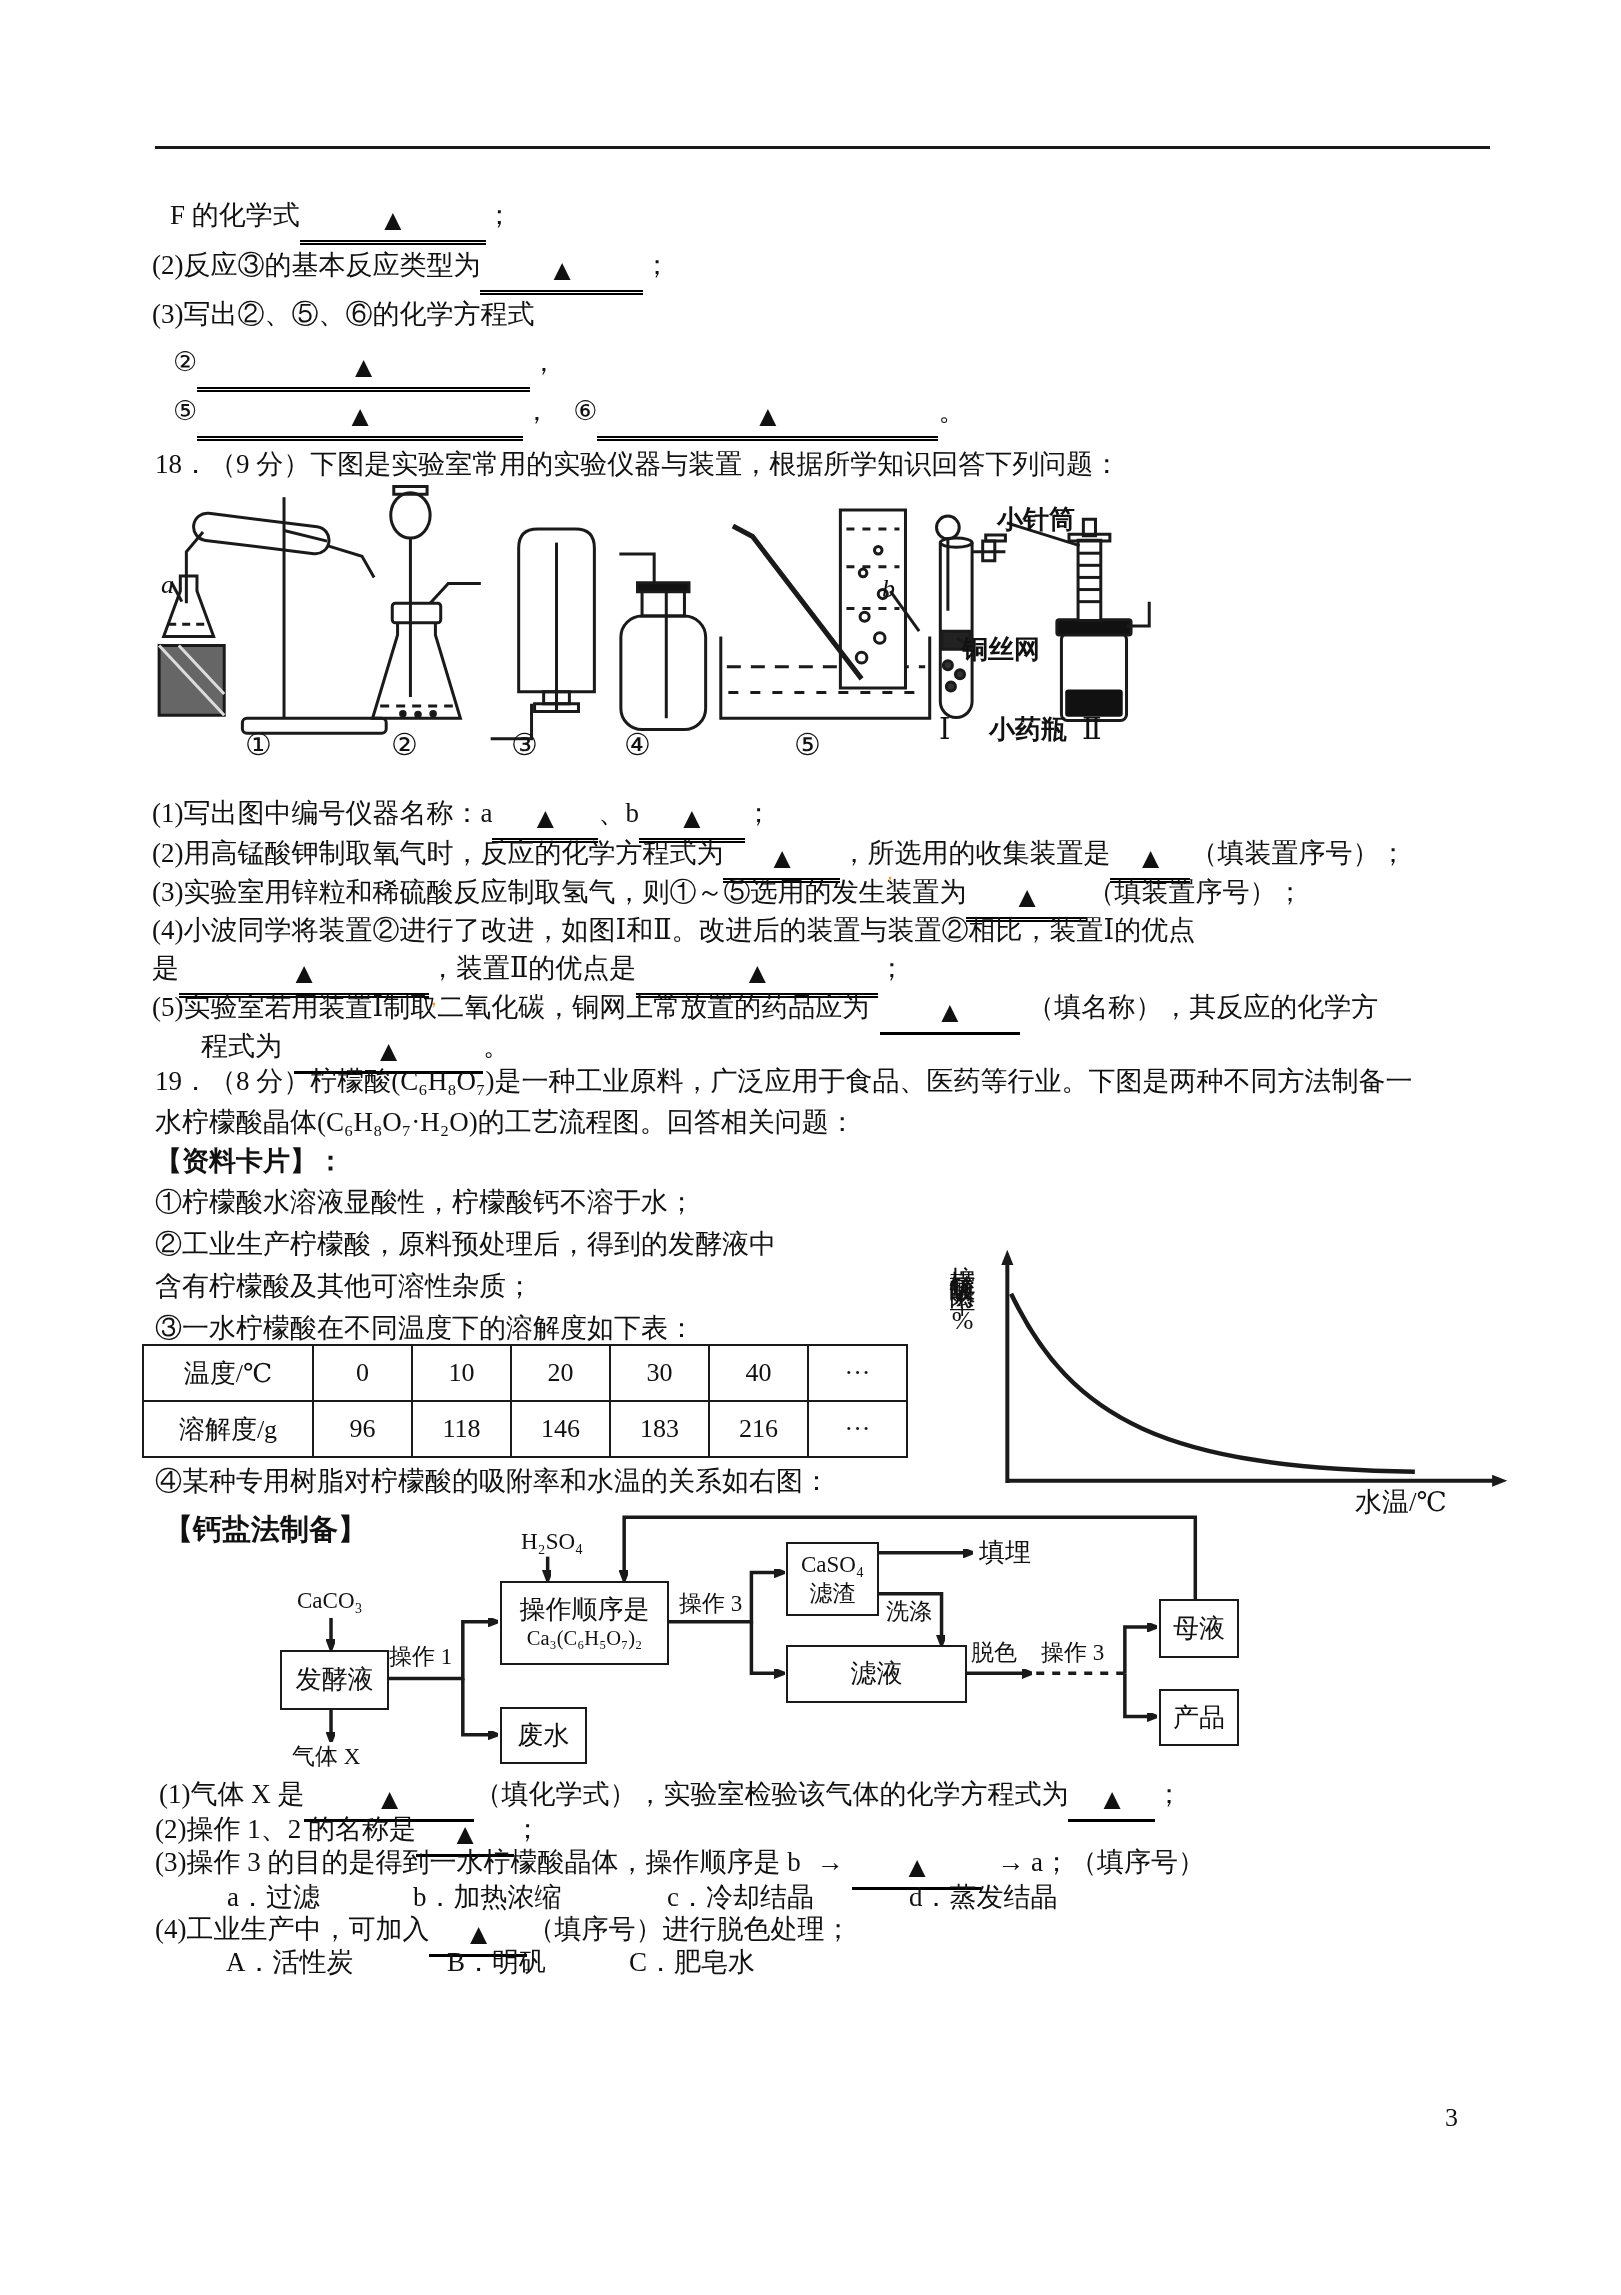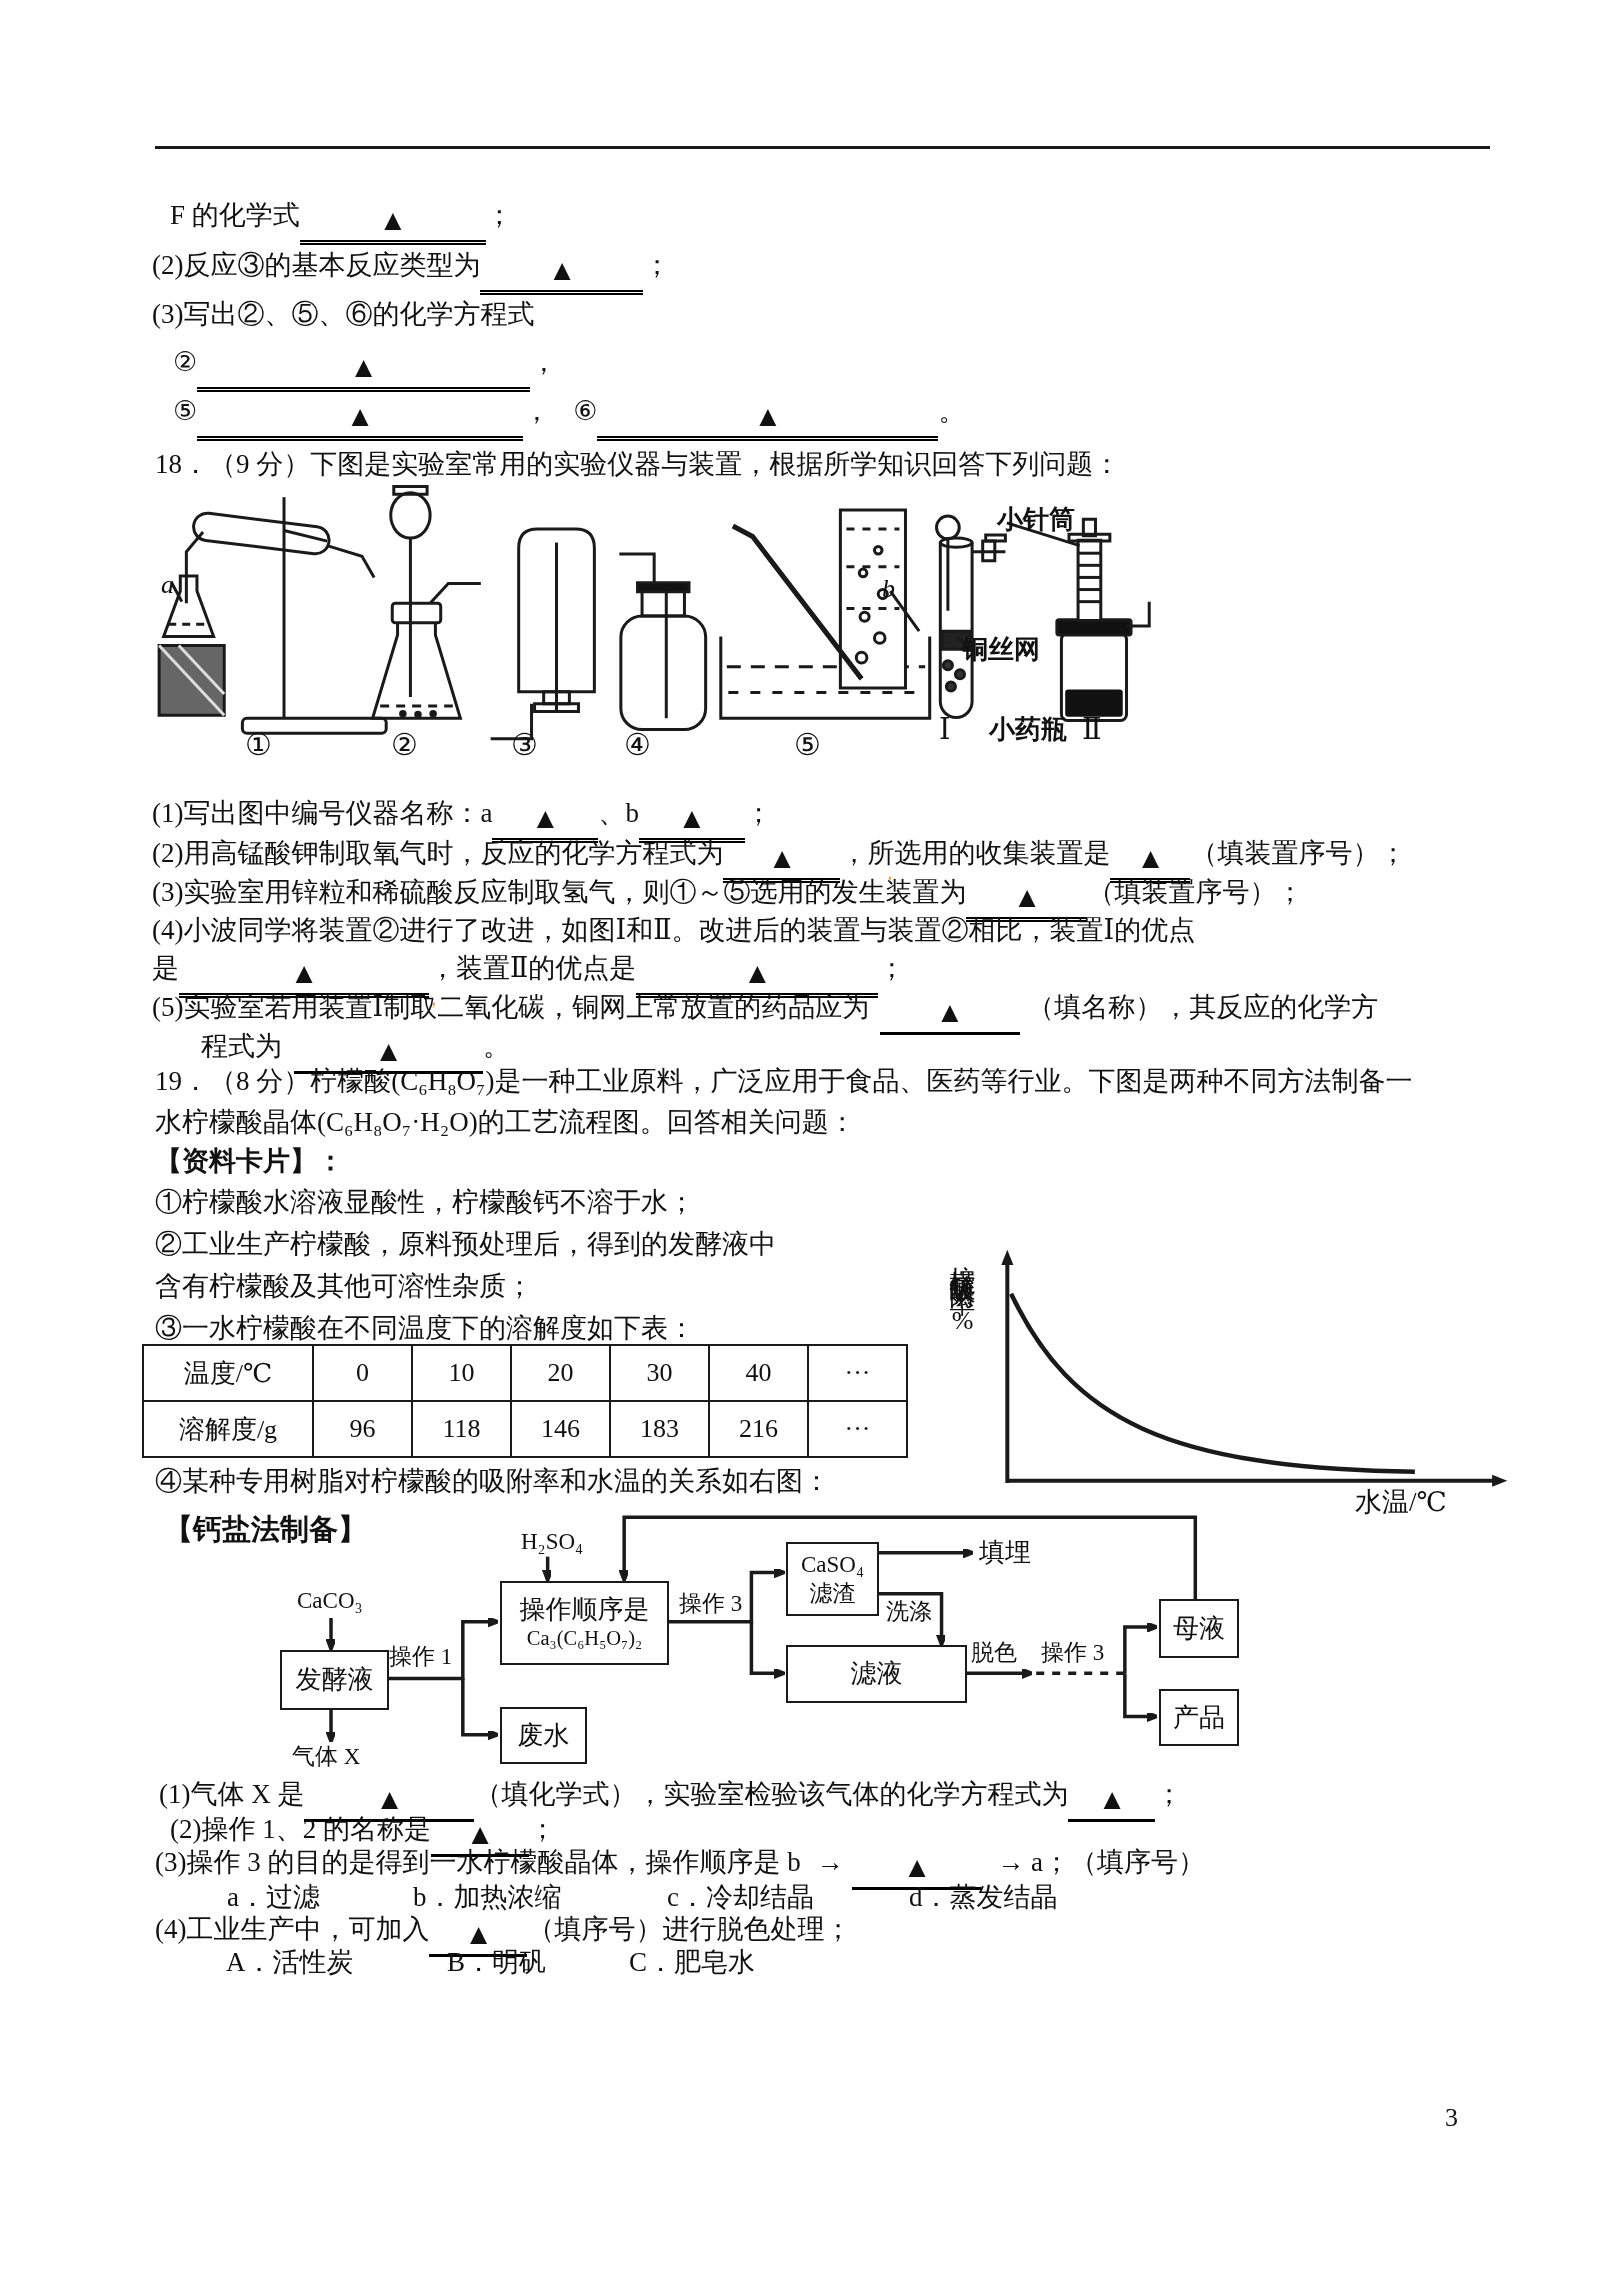--- a/index.html
+++ b/index.html
@@ -267,21 +267,21 @@
   <div class="box" style="left:1159px;top:1599px;width:76px;height:55px;">
     <span>母液</span>
   </div>
   <div class="box" style="left:1159px;top:1689px;width:76px;height:53px;">
     <span>产品</span>
   </div>
 
   <div class="ln" style="left:159px;top:1777px;">
     <span>(1)气体 X 是</span><span class="bl s" style="width:170px;"><span>▲</span></span><span>（填化学式），实验室检验该气体的化学方程式为</span><span class="bl s" style="width:87px;"><span>▲</span></span><span>；</span>
   </div>
-  <div class="ln" style="left:170px;top:1812px;">
+  <div class="ln" style="left:155px;top:1812px;">
     <span>(2)操作 1、2 的名称是</span><span class="bl s" style="width:98px;"><span>▲</span></span><span>；</span>
   </div>
   <div class="ln" style="left:155px;top:1845px;">
     <span>(3)操作 3 的目的是得到一水柠檬酸晶体，操作顺序是 b</span>
     <span style="margin:0 9px;">→</span><span class="bl s" style="width:129px;"><span>▲</span></span>
     <span style="margin-left:9px;">→ a；（填序号）</span>
   </div>
   <div class="ln" style="left:227px;top:1880px;">a．过滤</div>
   <div class="ln" style="left:413px;top:1880px;">b．加热浓缩</div>
   <div class="ln" style="left:667px;top:1880px;">c．冷却结晶</div>

